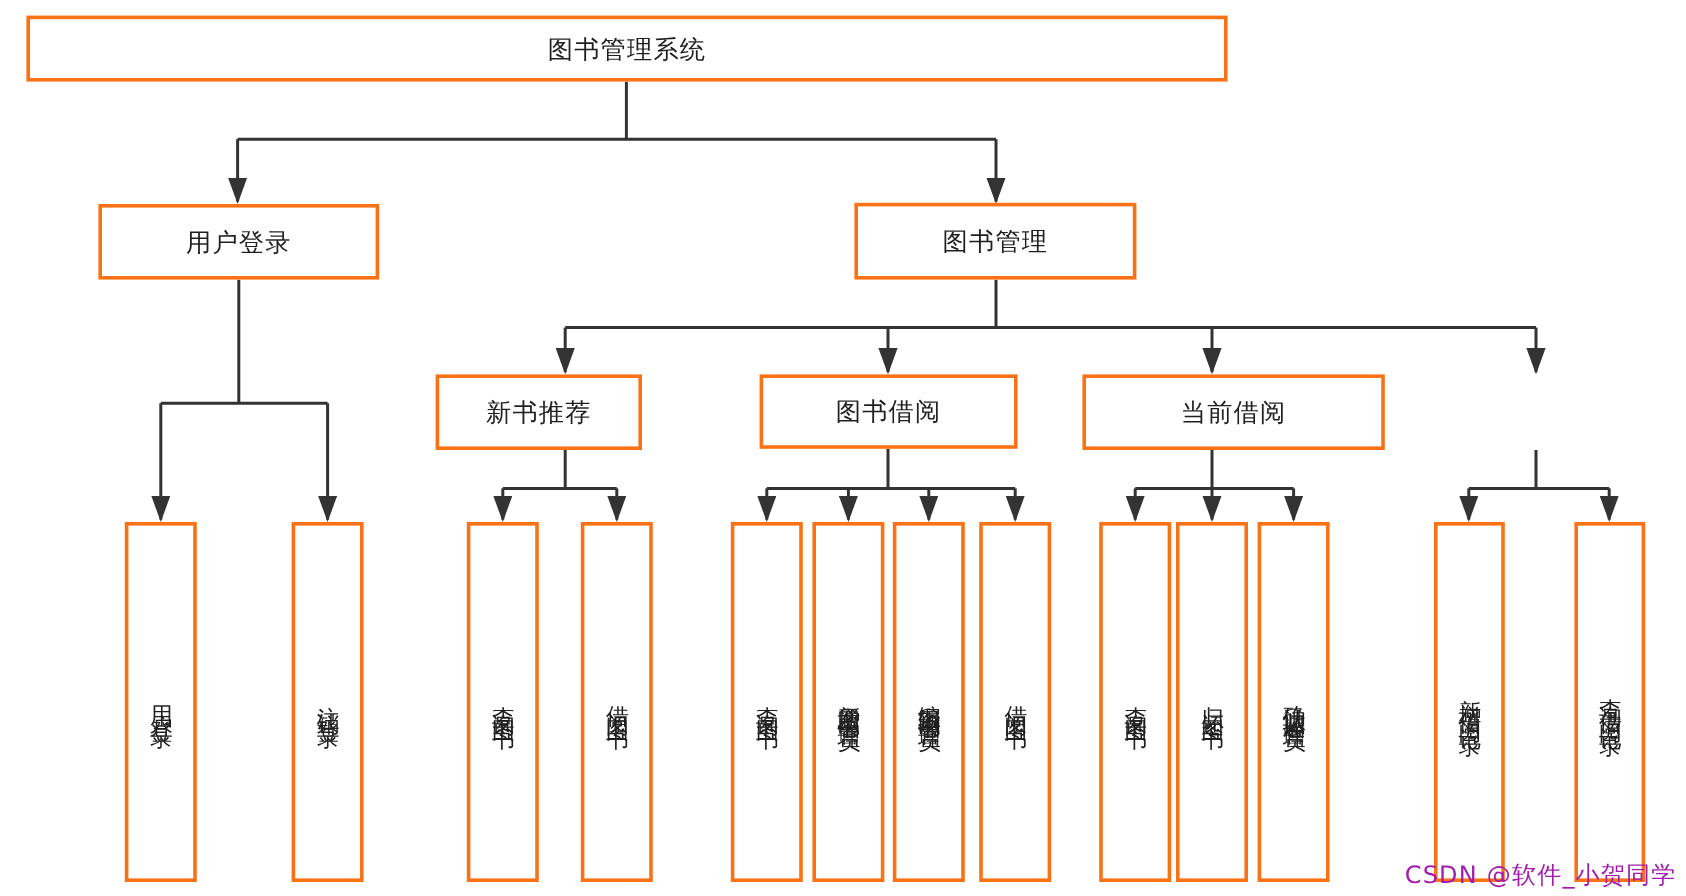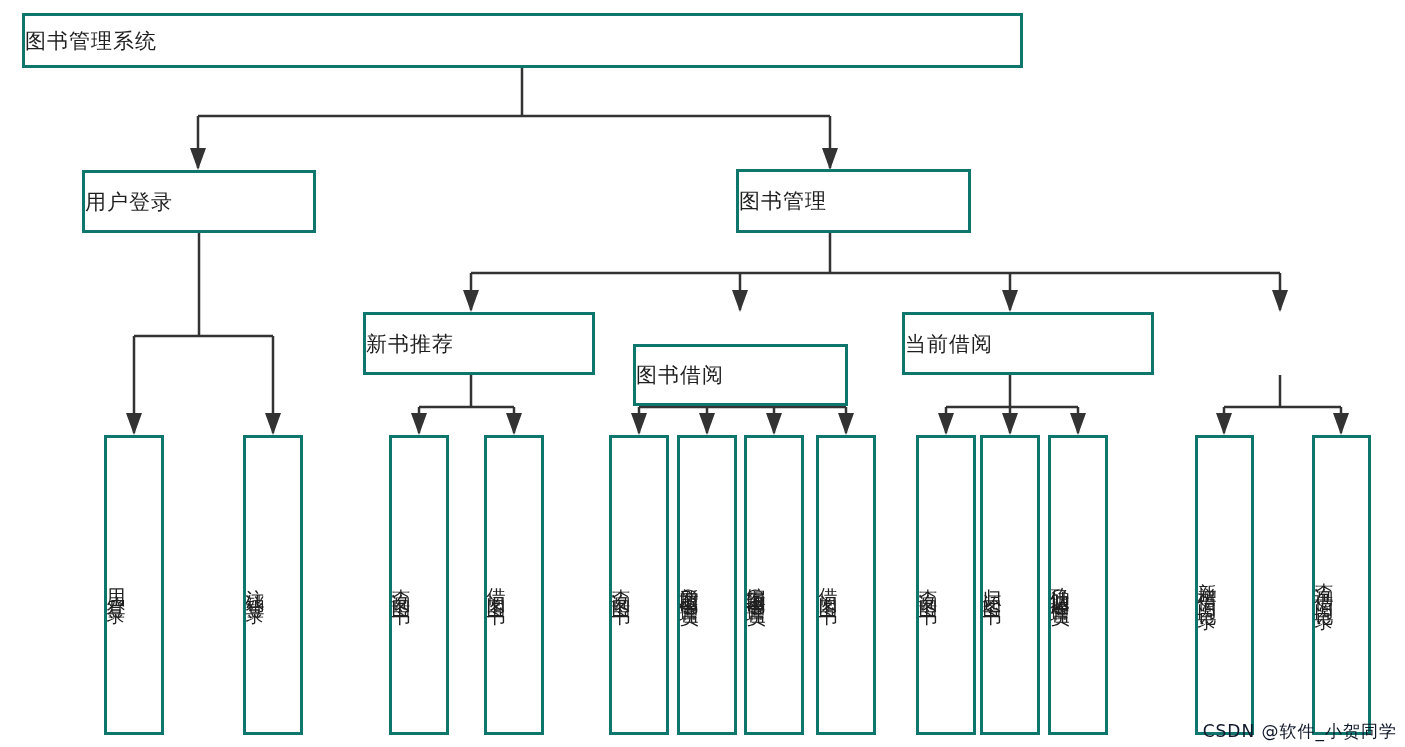--- a/index.html
+++ b/index.html
@@ -17,25 +17,25 @@
   }
   #wires {
     position: absolute;
     left: 0; top: 0;
     width: 1405px;
     height: 747px;
   }
   .node {
     position: absolute;
     box-sizing: border-box;
-    border: 3px solid #0f766e;
+    border: 3px solid #f97316;
     background: #ffffff;
     display: flex;
     align-items: center;
-    justify-content: flex-start;
+    justify-content: center;
     color: #1f1f1f;
   }
   .node.h span {
     font-size: 21px;
     letter-spacing: 1px;
     white-space: nowrap;
   }
   .node.v span {
     writing-mode: vertical-rl;
     text-orientation: upright;
@@ -44,22 +44,22 @@
     line-height: 1;
   }
   .node.v.long span {
     letter-spacing: 3px;
     font-size: 19px;
   }
   #watermark {
     position: absolute;
     right: 8px;
     bottom: 4px;
-    font-size: 17px;
-    color: #0f172a;
+    font-size: 20px;
+    color: #a21caf;
     letter-spacing: 1px;
     white-space: nowrap;
   }
 </style>
 </head>
 <body>
 
 <div id="stage">
 
   <svg id="wires" viewBox="0 0 1405 747" xmlns="http://www.w3.org/2000/svg">
@@ -119,28 +119,28 @@
     </g>
   </svg>
 
   <div class="node h" style="left:22px; top:13px; width:1001px; height:55px;">
     <span>图书管理系统</span>
   </div>
 
   <div class="node h" style="left:82px; top:170px; width:234px; height:63px;">
     <span>用户登录</span>
   </div>
-  <div class="node h" style="left:736px; top:169px; width:235px; height:64px;">
+  <div class="node h" style="left:712px; top:169px; width:235px; height:64px;">
     <span>图书管理</span>
   </div>
 
-  <div class="node h" style="left:363px; top:312px; width:232px; height:63px;">
+  <div class="node h" style="left:363px; top:312px; width:172px; height:63px;">
     <span>新书推荐</span>
   </div>
-  <div class="node h" style="left:633px; top:312px; width:215px; height:62px;margin-top:32px;">
+  <div class="node h" style="left:633px; top:312px; width:215px; height:62px;">
     <span>图书借阅</span>
   </div>
   <div class="node h" style="left:902px; top:312px; width:252px; height:63px;">
     <span>当前借阅</span>
   </div>
 
   <div class="node v" style="left:104px; top:435px; width:60px; height:300px;">
     <span>用户登录</span>
   </div>
   <div class="node v" style="left:243px; top:435px; width:60px; height:300px;">

